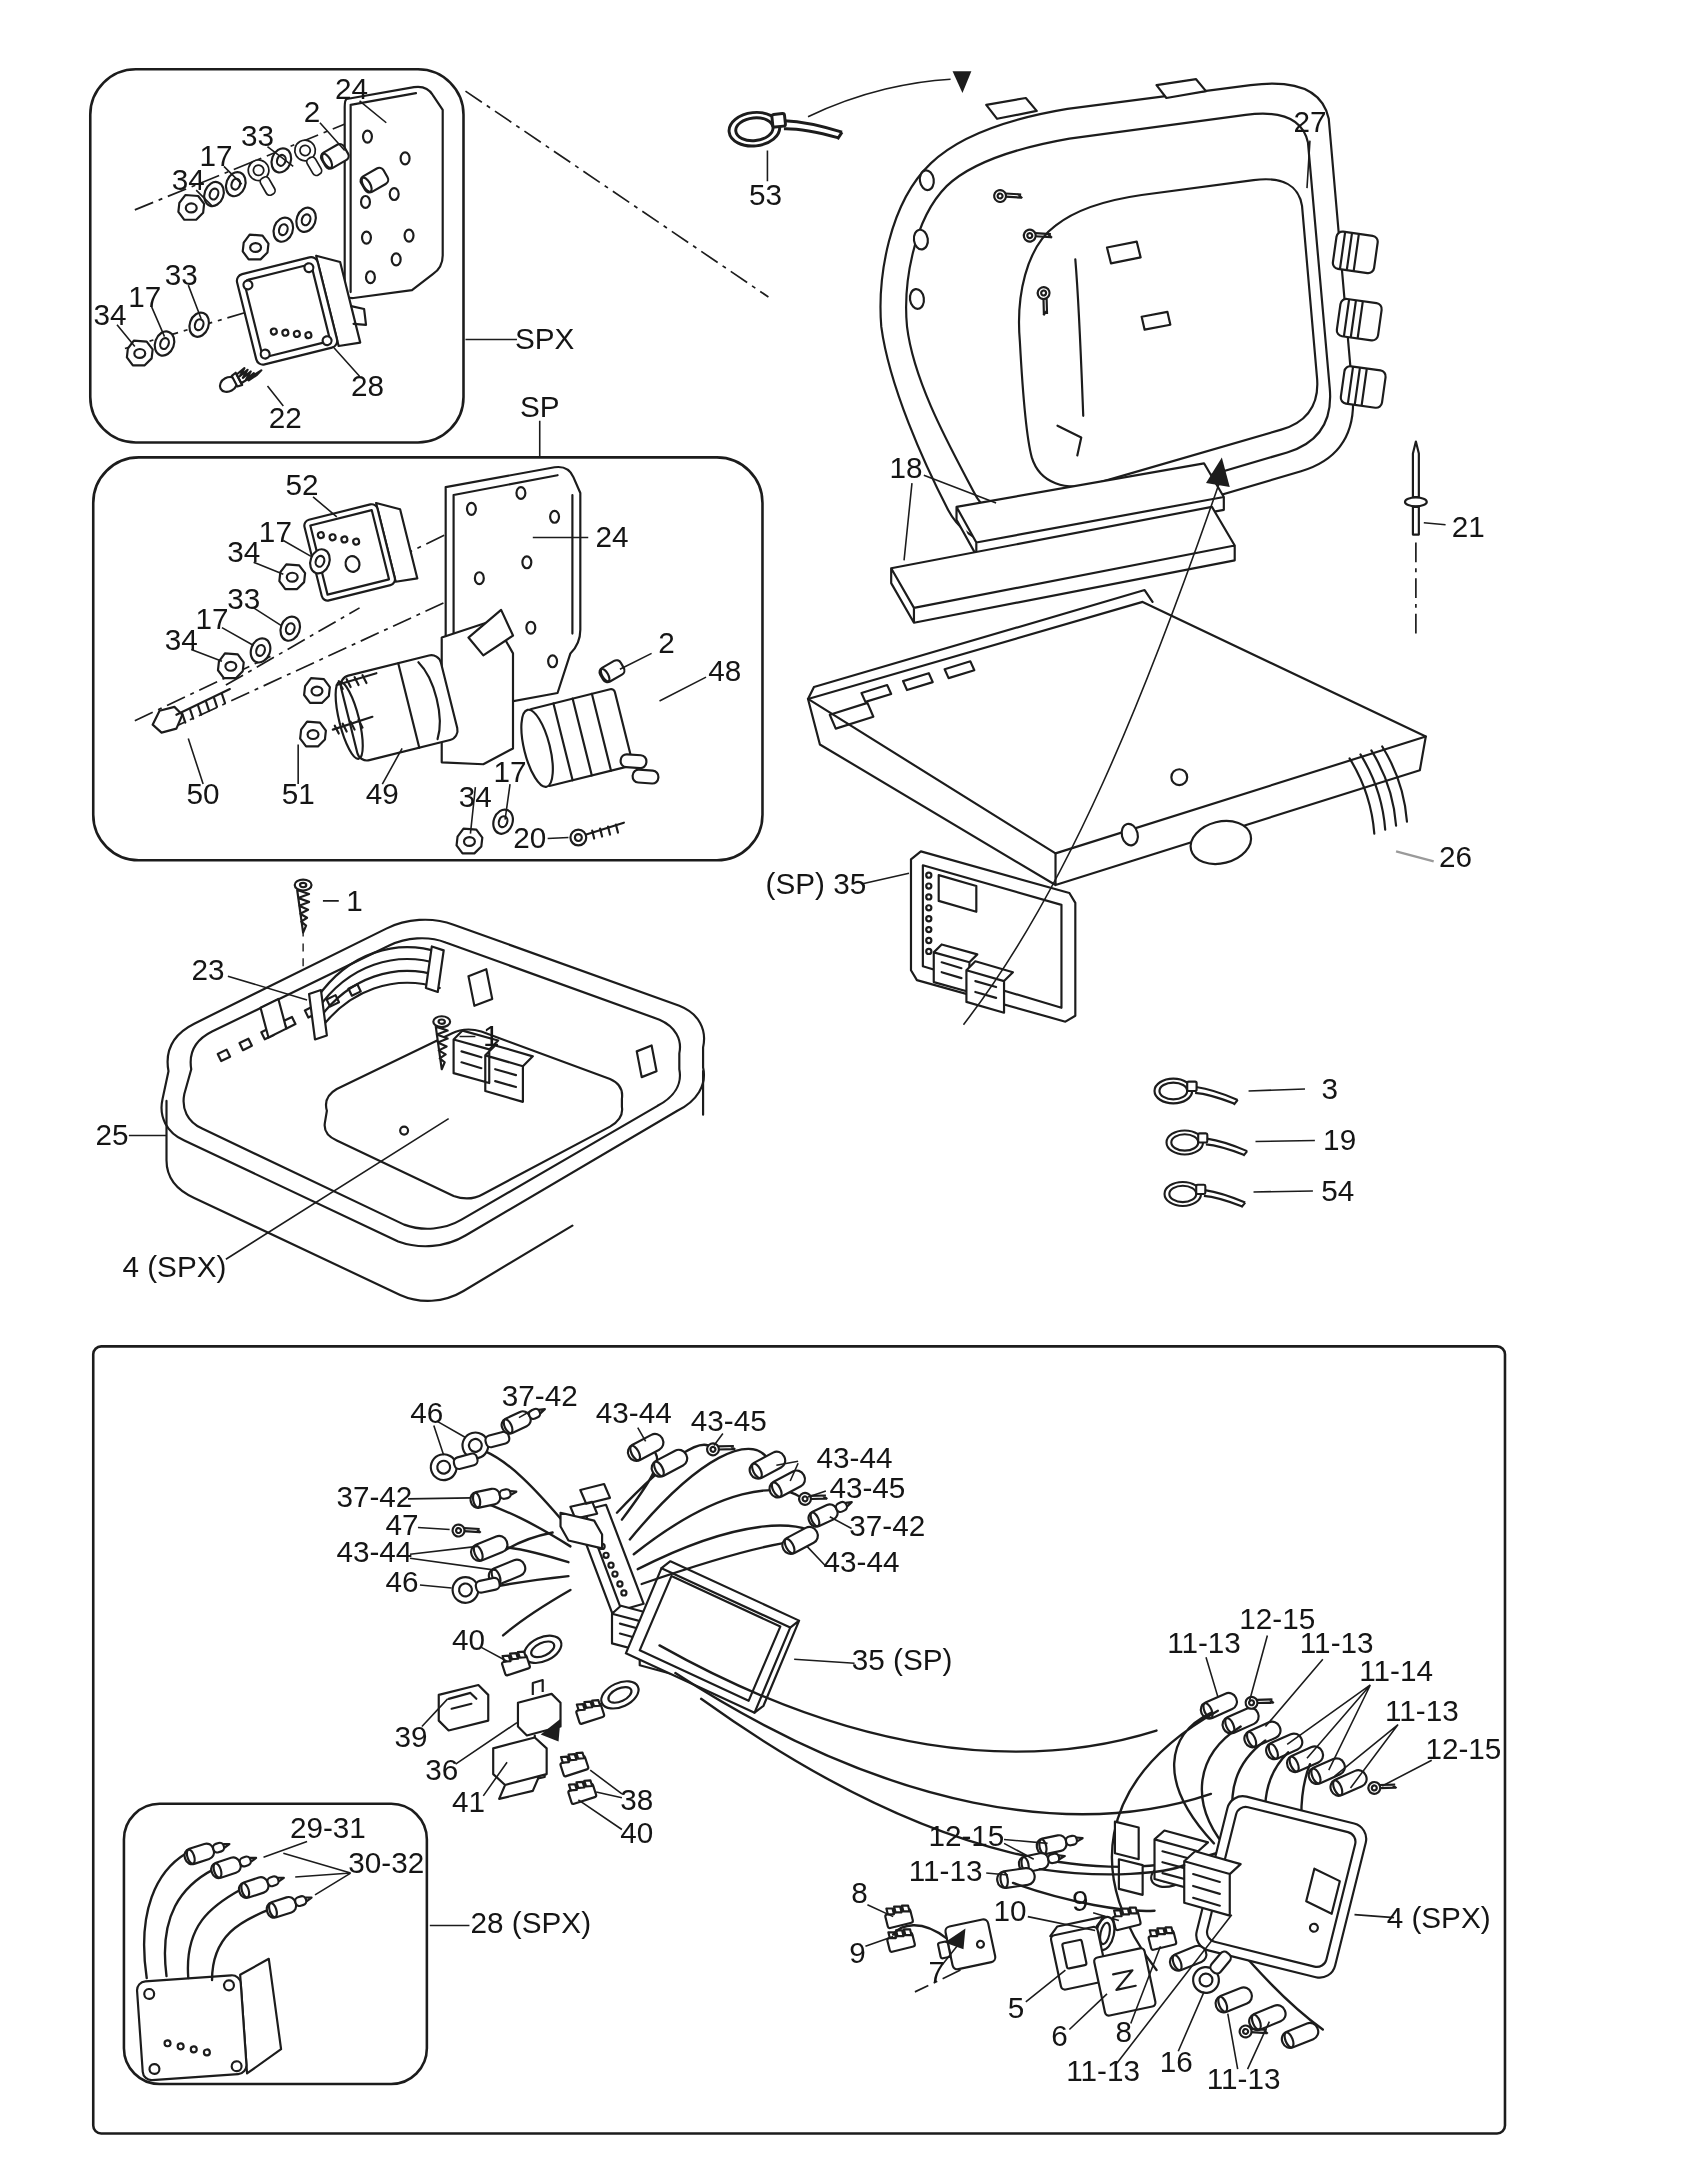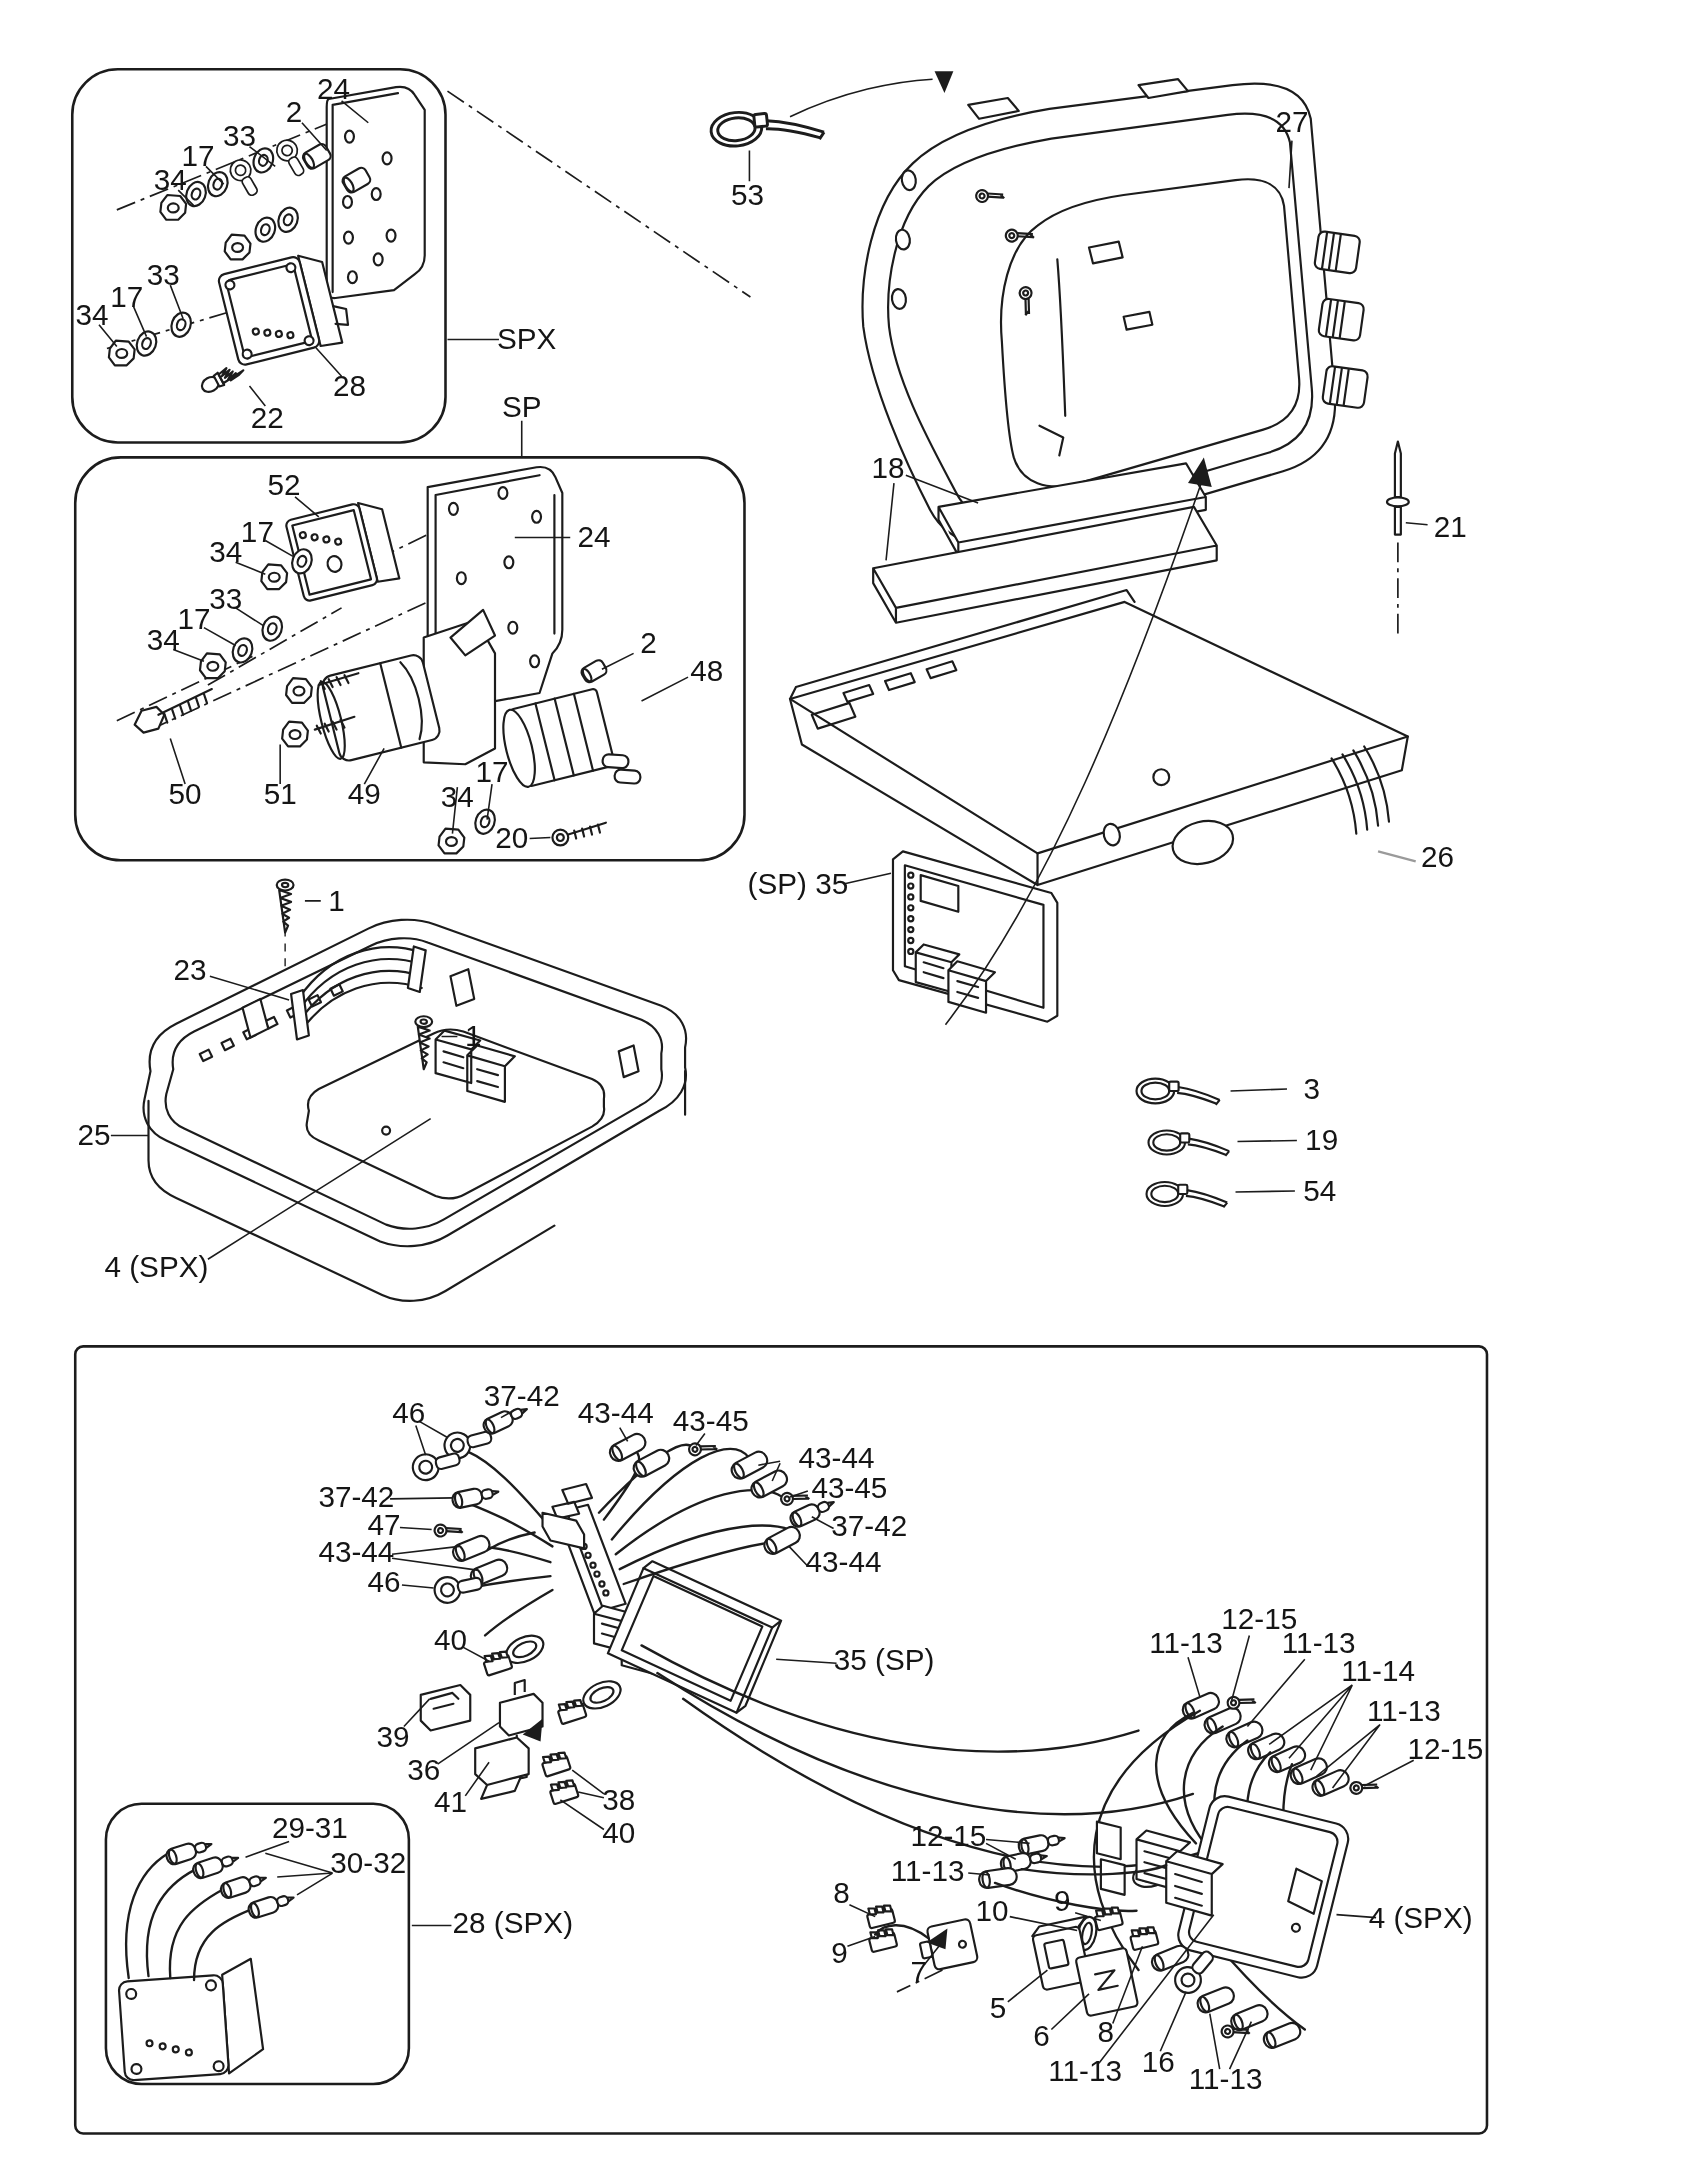--- a/index.html
+++ b/index.html
@@ -1,17 +1,17 @@
 <!DOCTYPE html>
 <html style="--line-color: #1c1c1c; --leader-color: #1c1c1c; --muted-leader: #9a9a9a; --bg: #ffffff; --label-color: #151515;"><head>
 <meta charset="utf-8">
 <style>
   :root{ --line-color:#1c1c1c; --leader-color:#1c1c1c; --muted-leader:#9a9a9a; --bg:#ffffff; --label-color:#151515; }
   html,body{margin:0;padding:0;background:var(--bg);}
-  #stage{width:1545px;height:2178px;position:relative;background:var(--bg);}
+  #stage{width:1545px;height:2178px;position:relative;background:var(--bg);margin-left:18px;}
   svg{display:block}
   .frame{fill:none;stroke:var(--line-color);stroke-width:2.6px;}
   .s{fill:#ffffff;stroke:var(--line-color);stroke-width:2.2px;stroke-linejoin:round;}
   .t{fill:none;stroke:var(--line-color);stroke-width:2.2px;stroke-linejoin:round;stroke-linecap:round;}
   .w{fill:none;stroke:var(--line-color);stroke-width:2.4px;stroke-linecap:round;}
   .ld{fill:none;stroke:var(--leader-color);stroke-width:1.6px;}
   .ldm{fill:none;stroke:var(--muted-leader);stroke-width:2.4px;}
   .dd{fill:none;stroke:var(--line-color);stroke-width:1.7px;stroke-dasharray:20 6 4 6;}
   .dsh{fill:none;stroke:var(--line-color);stroke-width:1.4px;stroke-dasharray:8 7;}
   .f{fill:var(--line-color);stroke:none;}

